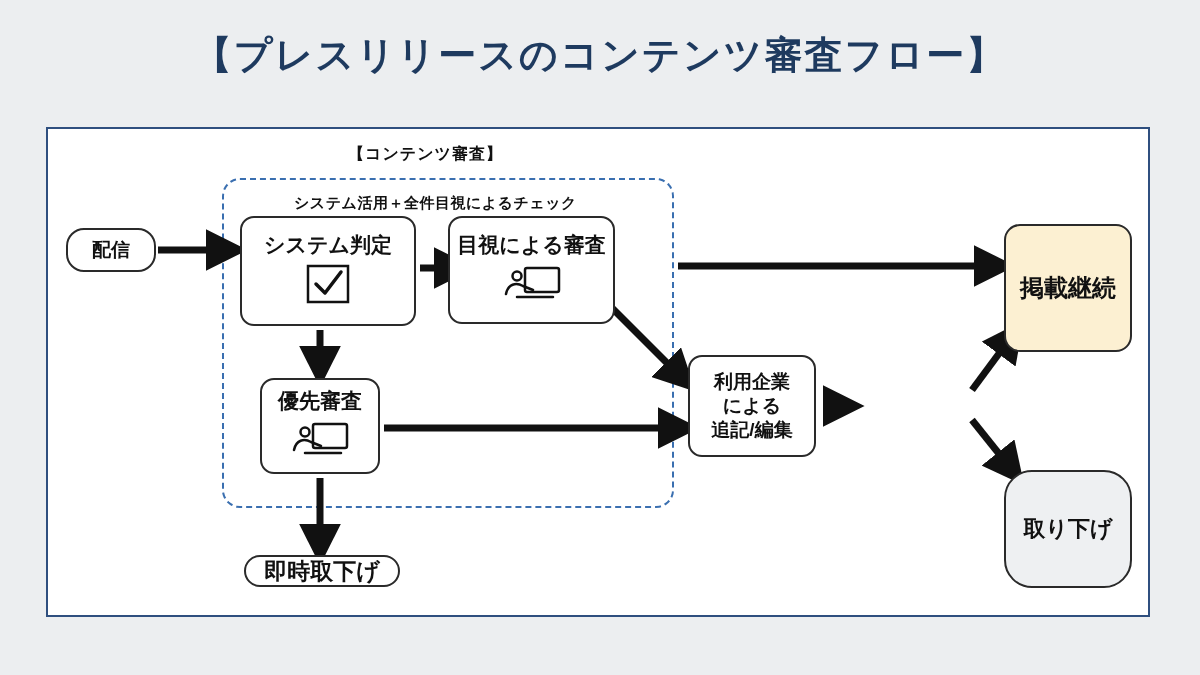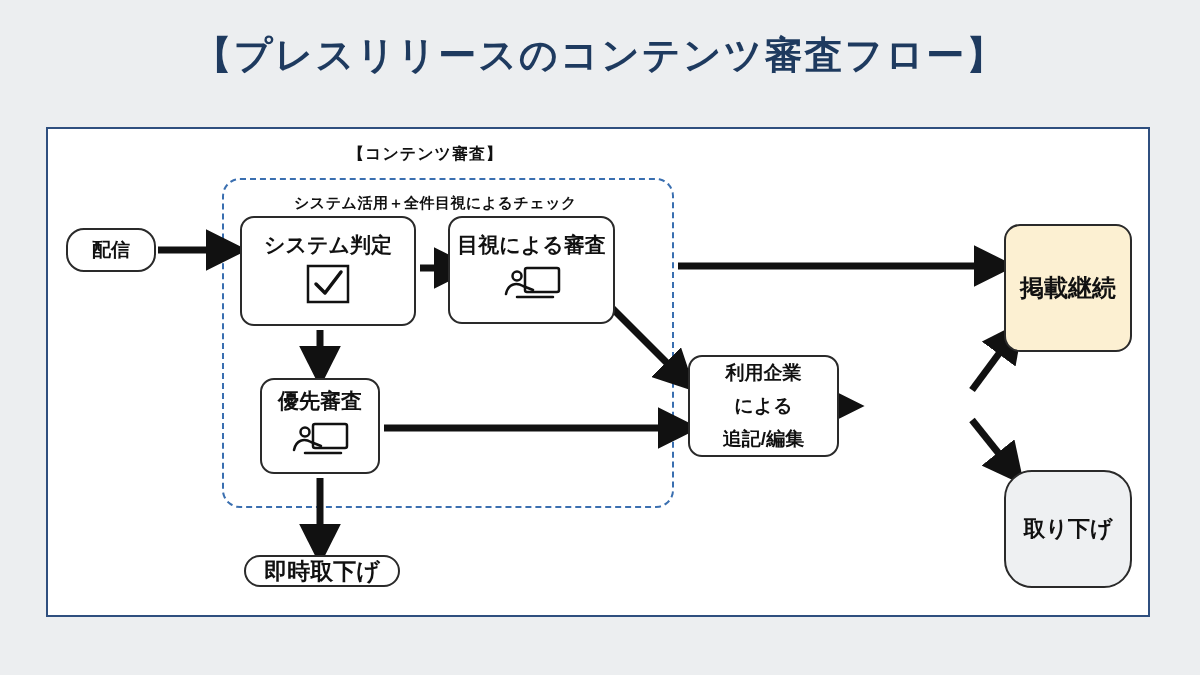--- a/index.html
+++ b/index.html
@@ -83,21 +83,21 @@
     line-height: 1.25;
   }
   .node.small { border-radius: 18px; }
   .node.soft { border-radius: 14px; }
 
   #node-haishin { left: 66px; top: 228px; width: 90px; height: 44px; font-size: 19px; }
   #node-system { left: 240px; top: 216px; width: 176px; height: 110px; font-size: 21px; }
   #node-mokushi { left: 448px; top: 216px; width: 167px; height: 108px; font-size: 21px; }
   #node-yusen  { left: 260px; top: 378px; width: 120px; height: 96px; font-size: 21px; }
   #node-sokuji { left: 244px; top: 555px; width: 156px; height: 32px; font-size: 23px; }
-  #node-riyou  { left: 688px; top: 355px; width: 151px; height: 102px; font-size: 19px; gap: 9px; }
+  #node-riyou  { left: 688px; top: 355px; width: 128px; height: 102px; font-size: 19px; }
   #node-saishinsa { left: 852px; top: 355px; width: 116px; height: 94px; font-size: 19px; }
   #node-keisai {
     left: 1004px; top: 196px; width: 128px; height: 128px;
     background: #fcf0d2; border-radius: 16px; font-size: 24px; margin-top: 28px;
   }
   #node-torisage {
     left: 1004px; top: 470px; width: 128px; height: 118px;
     background: #eef0f2; border-radius: 28px; font-size: 22px;
   }
   .node .label { display: block; }

